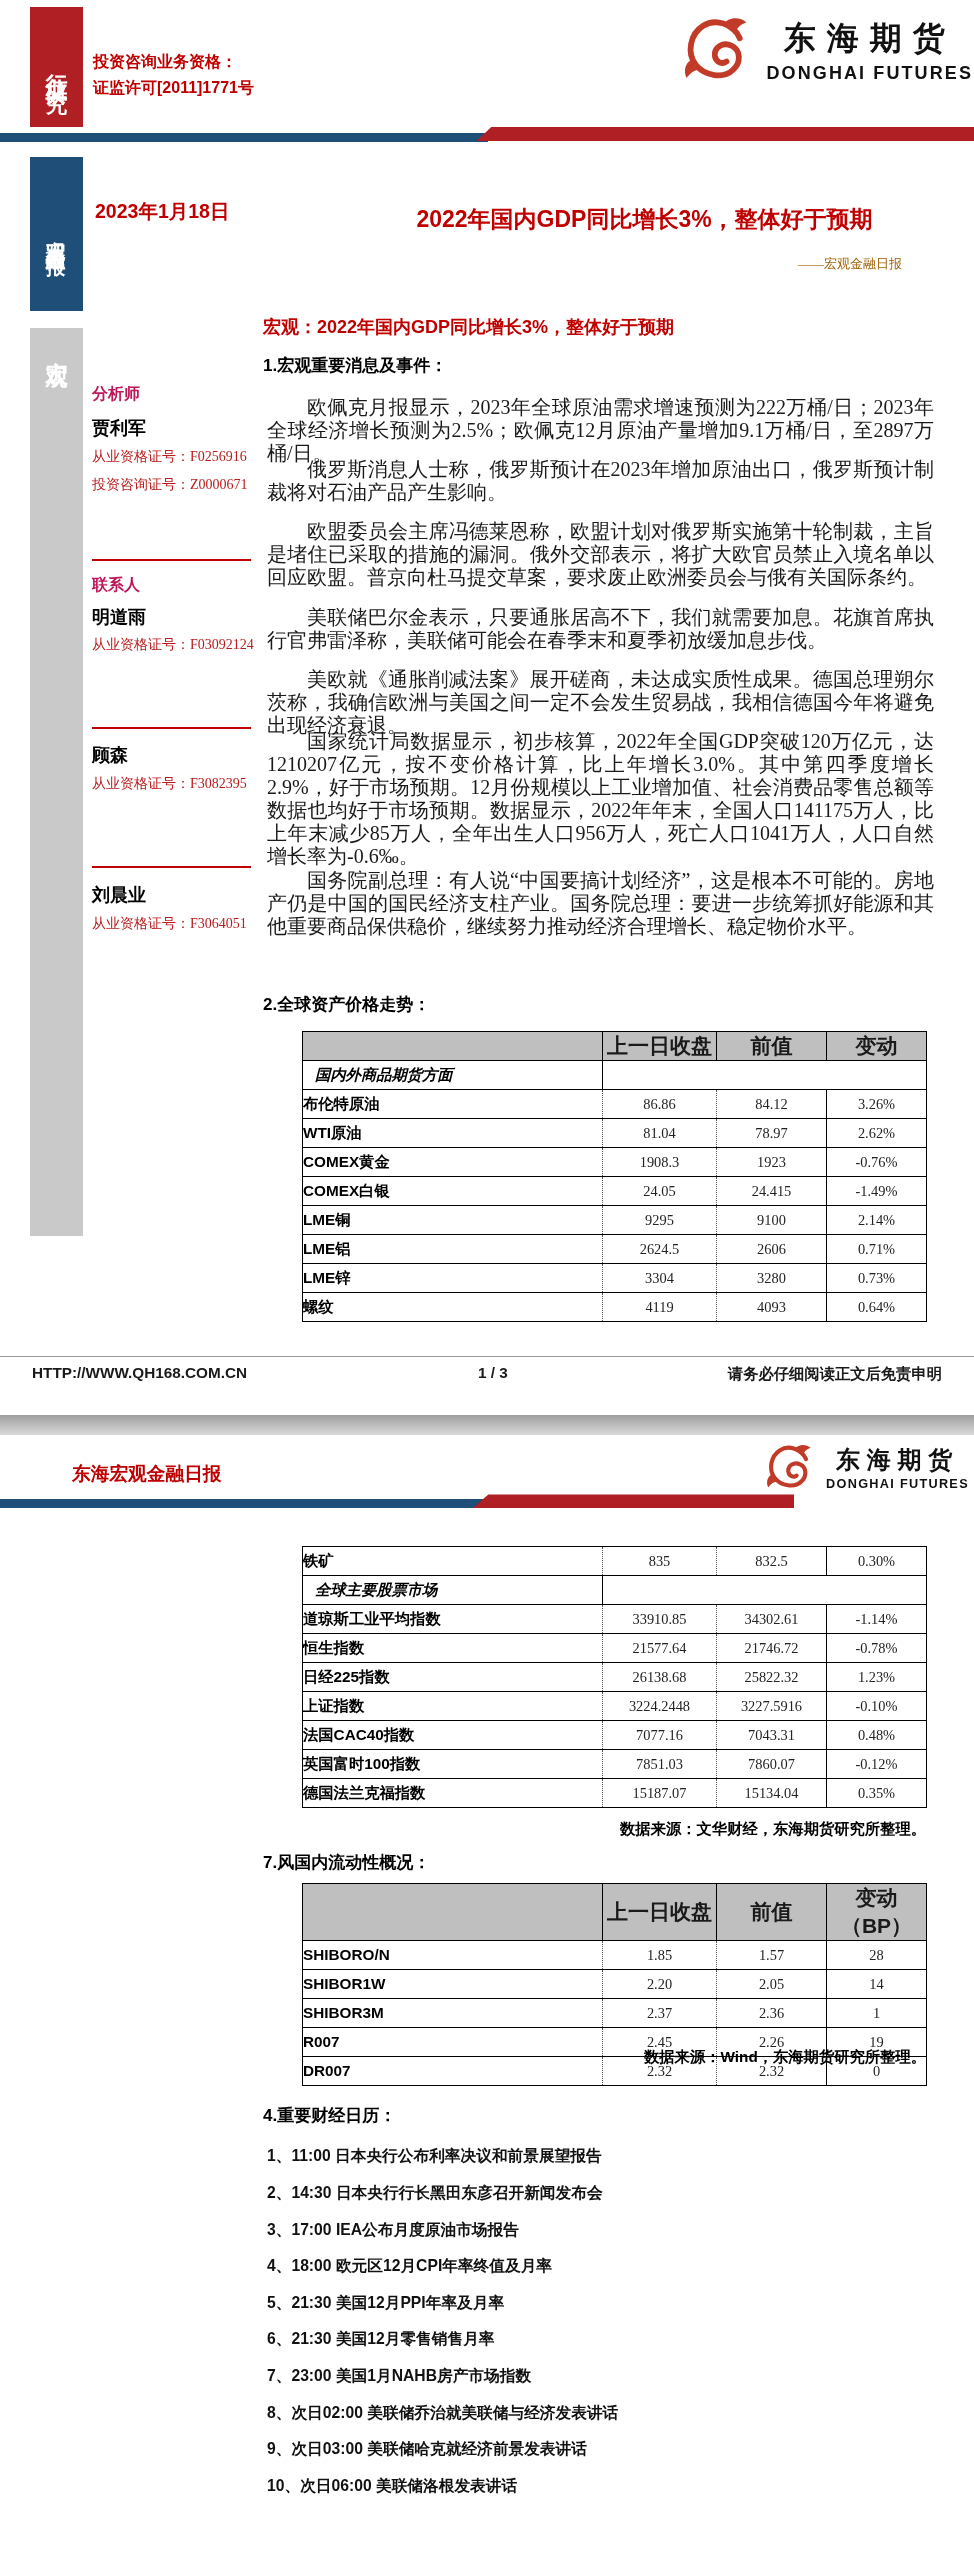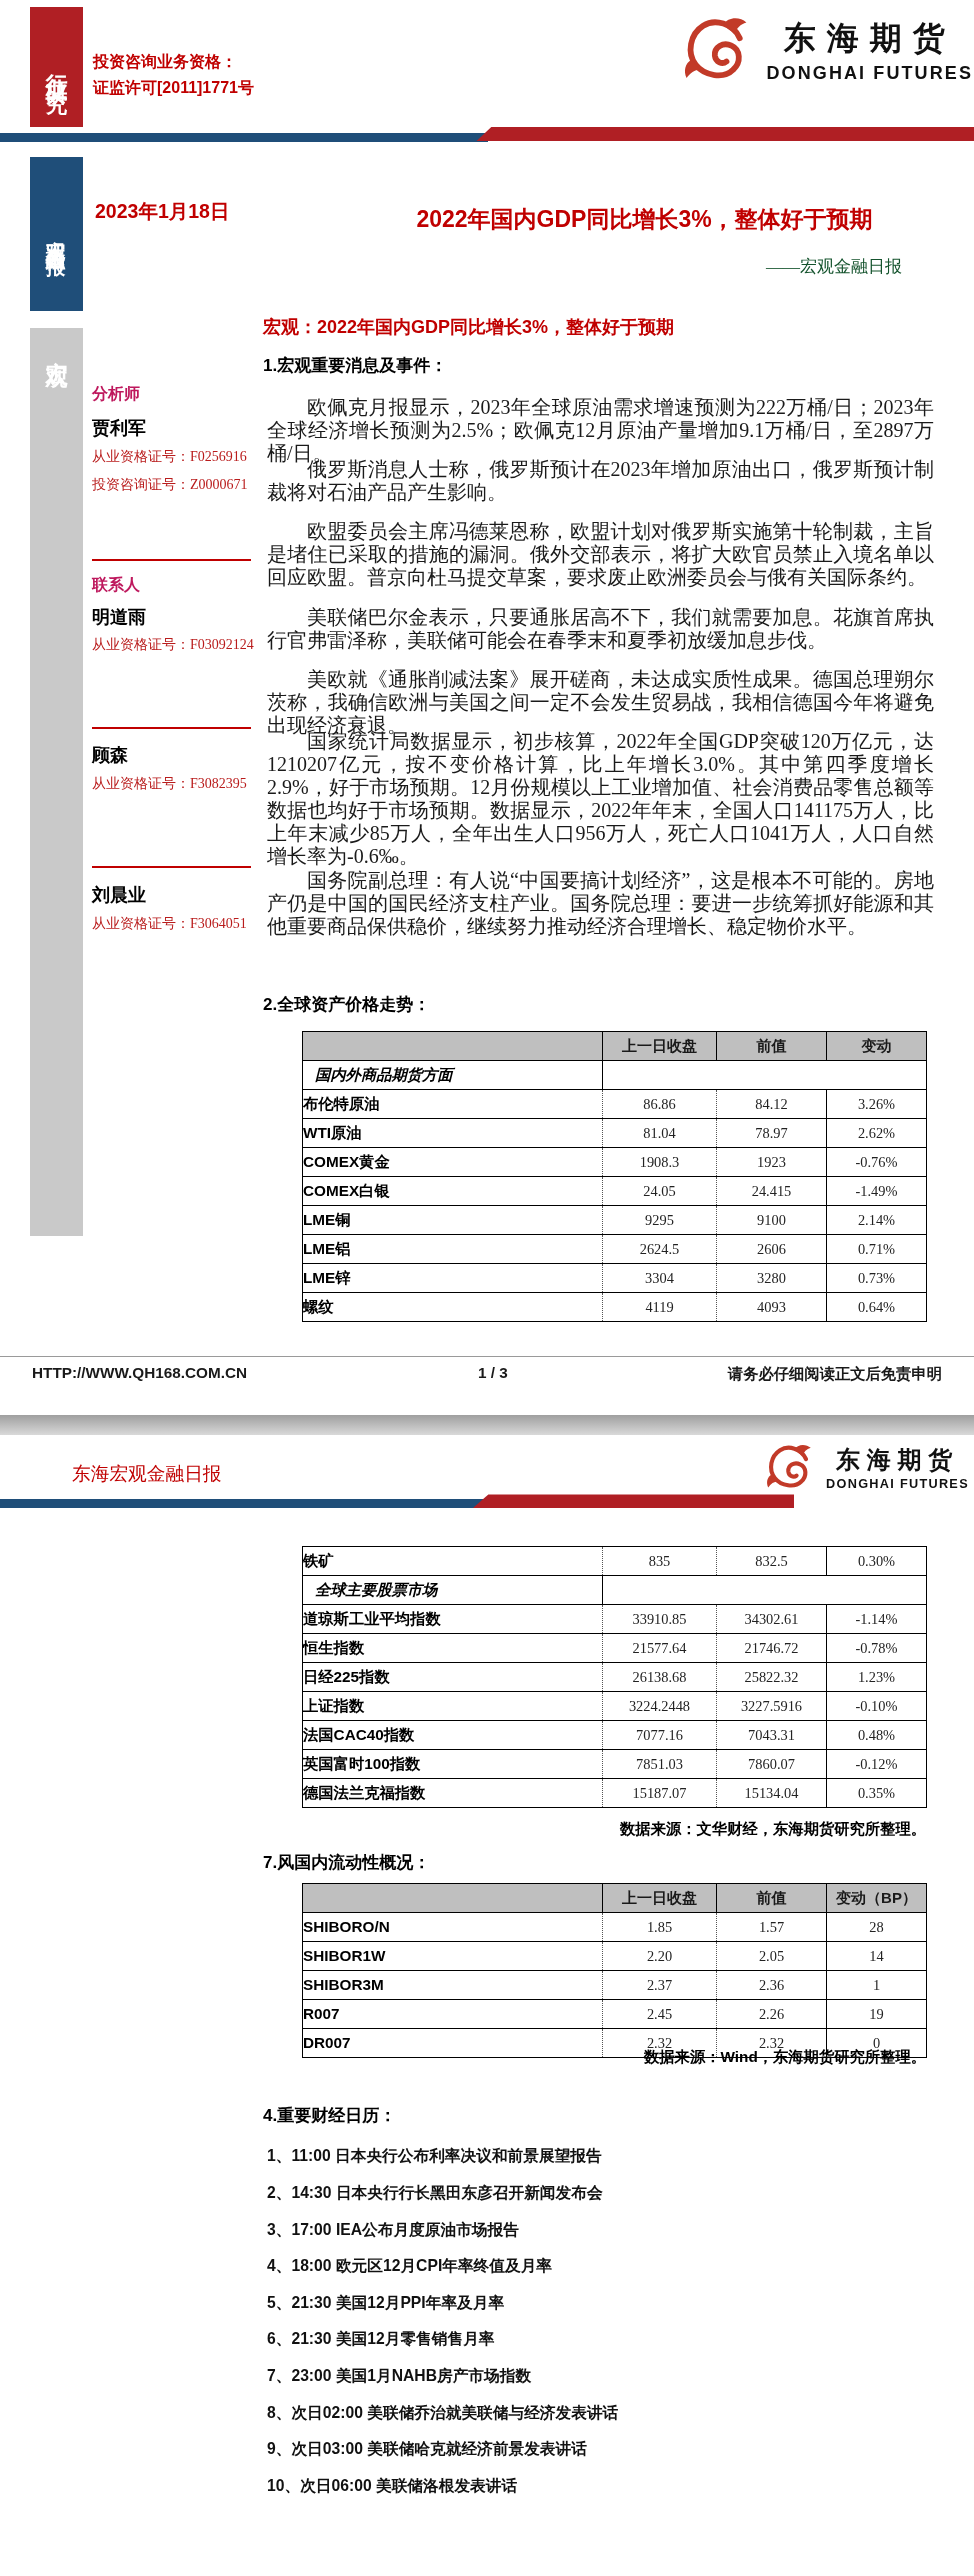--- a/index.html
+++ b/index.html
@@ -28,45 +28,45 @@
   .logo1{left:675px;top:10.2px;}
   .logo1 .cn{font-size:32px;letter-spacing:11px;}
   .logo1 .en{font-size:18px;letter-spacing:2.1px;margin-top:1.7px;}
   .logo1 .uline{height:3.4px;margin-top:2.5px;}
   .logo2{right:5.1px;top:3.4px;}
   .logo2 .cn{font-size:24px;letter-spacing:6.8px;}
   .logo2 .en{font-size:12.7px;letter-spacing:1.3px;margin-top:0.8px;}
   .logo2 .uline{height:2.5px;margin-top:1.7px;}
   .date{position:absolute;left:95px;top:198px;color:#c00000;font-weight:bold;font-size:19.5px;}
   .title{position:absolute;left:305px;top:204px;width:679px;text-align:center;color:#c00000;font-weight:bold;font-size:23px;}
-  .subtitle{position:absolute;left:263px;top:255px;width:639px;text-align:right;font-size:17px;color:#14532d;
+  .subtitle{position:absolute;left:263px;top:255px;width:639px;text-align:right;font-size:13px;color:#a16207;
             font-family:"Liberation Serif",serif;}
   .sechead{position:absolute;left:263px;top:315px;color:#c00000;font-weight:bold;font-size:18px;}
   .aside-item{position:absolute;left:92px;width:165px;}
   .role{color:#be185d;font-weight:bold;font-size:16px;}
   .aname{font-weight:bold;font-size:18px;color:#000;}
   .cert{font-size:14px;color:#b91c1c;font-family:"Liberation Serif",serif;white-space:nowrap;}
   .rdiv{position:absolute;left:92px;width:159px;height:1.7px;background:#c00000;}
   .stitle{position:absolute;color:#000;font-weight:bold;font-size:17px;}
   .para{position:absolute;left:263px;width:667px;margin:4px;font-family:"Liberation Serif",serif;
         font-size:20px;line-height:23px;text-indent:2em;color:#1a1a1a;text-align:justify;}
   .t{position:absolute;border-collapse:collapse;table-layout:fixed;width:624px;left:302px;border:1.3px solid #000;}
   .t td,.t th{border-top:0.8px solid #000;border-bottom:0.8px solid #000;height:28px;padding:0;overflow:hidden;}
-  .t th{background:#bfbfbf;font-size:15px;font-weight:bold;border-left:0.8px solid #000;}
+  .t th{background:#bfbfbf;font-size:21px;font-weight:bold;border-left:0.8px solid #000;}
   .t td.lbl{text-align:left;font-size:15.3px;font-weight:600;color:#000;}
   .t td.num{text-align:center;font-family:"Liberation Serif",serif;font-size:14.4px;color:#222;border-left:0.8px dotted #555;}
   .t td.num.solid{border-left:0.8px solid #000;}
   .t td.grp{text-align:left;padding-left:12px;font-size:15.3px;font-weight:bold;font-style:italic;color:#000;}
   .t td.gmerge{border-left:0.8px solid #000;}
   .src{position:absolute;left:302px;width:624px;text-align:right;font-weight:bold;font-size:15.3px;color:#000;}
   .footer{position:absolute;left:0;top:1356px;width:974px;border-top:0.8px solid #9a9a9a;padding-top:6.8px;box-sizing:border-box;}
   .footer .furl{position:absolute;left:32px;top:6.8px;font-weight:bold;font-size:15.3px;}
   .footer .fpage{position:absolute;left:50%;transform:translateX(-30%);top:6.8px;font-weight:bold;font-size:15.3px;}
   .footer .fdisc{position:absolute;right:32px;top:6.8px;font-weight:bold;font-size:15.3px;}
-  .p2title{position:absolute;left:72px;top:25.5px;color:#c00000;font-weight:normal;font-size:18.7px;}
+  .p2title{position:absolute;left:72px;top:25.5px;color:#c00000;font-weight:bold;font-size:18.7px;}
   .cal{position:absolute;left:267px;top:709px;width:670px;}
   .cal .ci{font-size:15.7px;font-weight:600;line-height:23px;margin-bottom:13.6px;color:#111;white-space:nowrap;}
 </style>
 </head>
 <body>
 
 <div class="page" id="p1">
 
   <div class="vtag tag-industry">行业研究</div>
 

